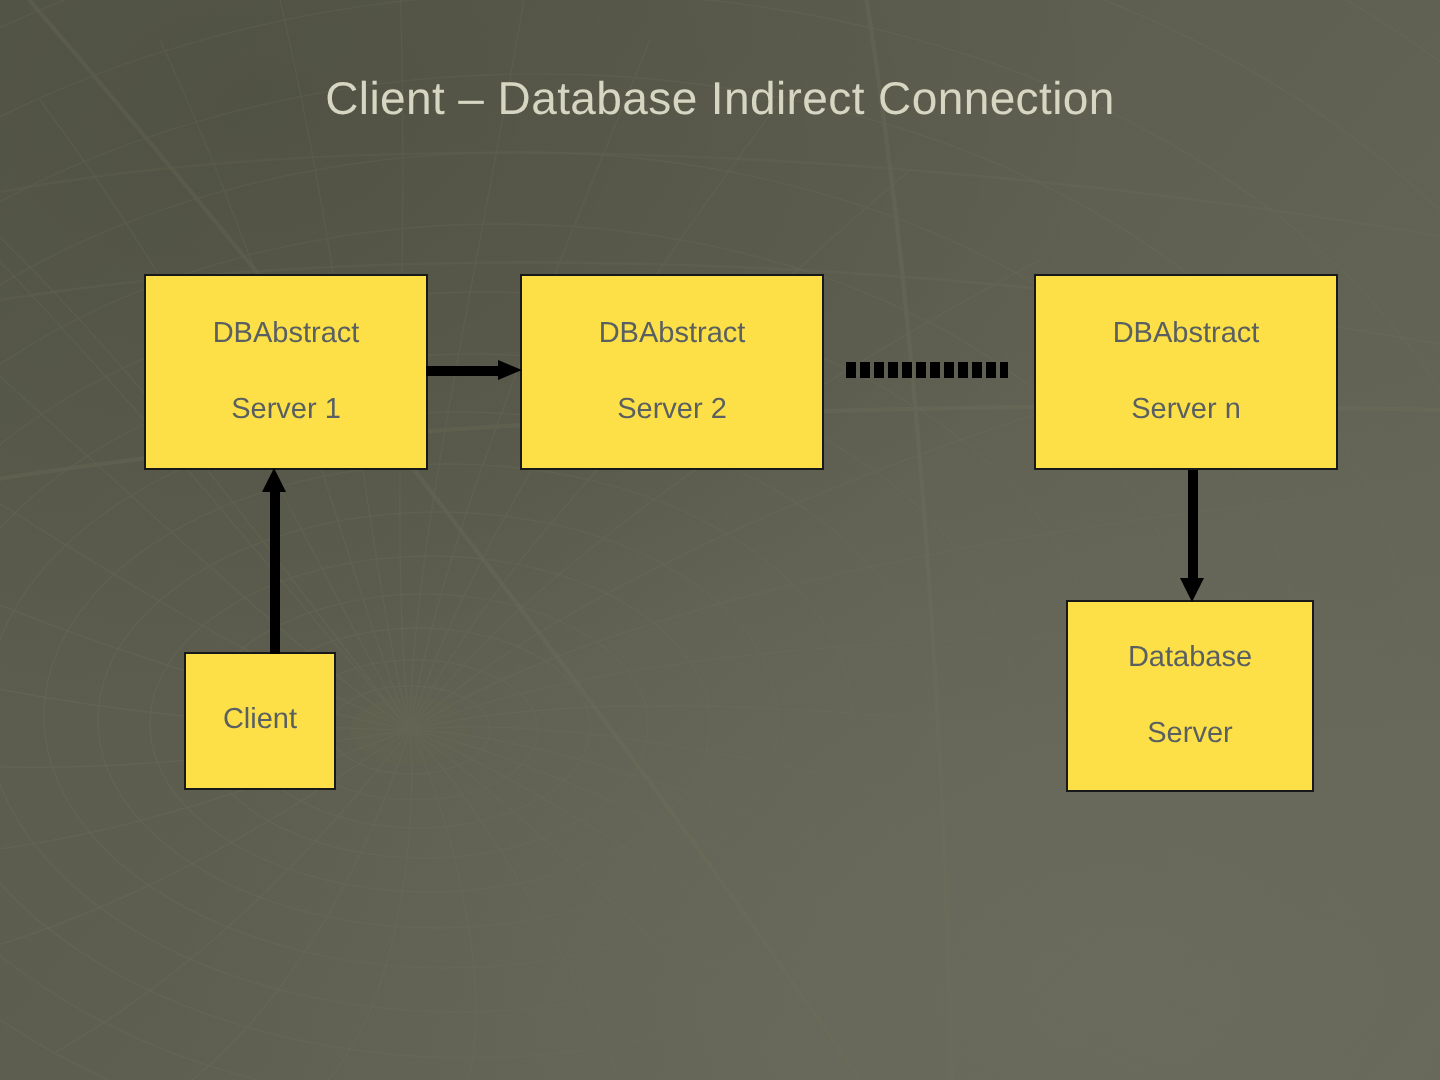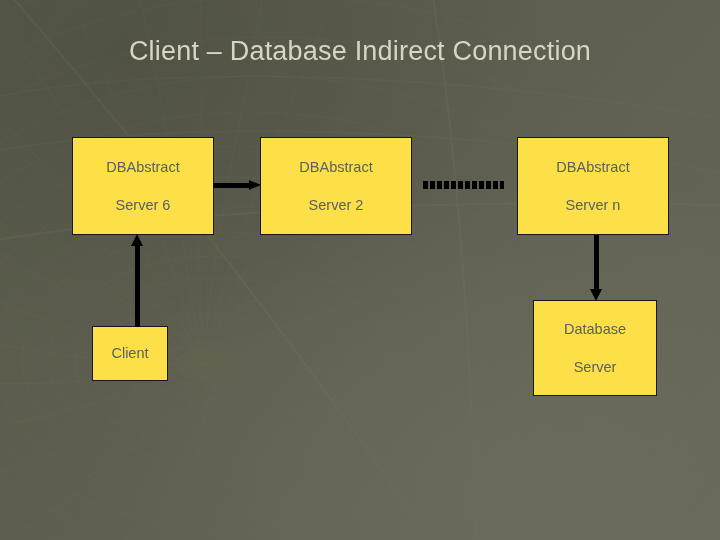--- a/index.html
+++ b/index.html
@@ -36,21 +36,21 @@
     pointer-events: none;
   }
 
   
   .title {
     position: absolute;
     left: 0;
     top: 36px;
     width: 720px;
     text-align: center;
-    font-size: 27px;
+    font-size: 23px;
     letter-spacing: 0.2px;
     color: #d6d6c2;
     white-space: nowrap;
   }
 
   
   .node {
     position: absolute;
     box-sizing: border-box;
     background: #fde047;
@@ -62,21 +62,21 @@
     align-items: center;
     justify-content: center;
     text-align: center;
   }
   .node .l1 { line-height: 1; }
   .node .l2 { line-height: 1; margin-top: 24px; }
 
   #box-server1 { left: 72px;  top: 137px; width: 142px; height: 98px; }
   #box-server2 { left: 260px; top: 137px; width: 152px; height: 98px; }
   #box-servern { left: 517px; top: 137px; width: 152px; height: 98px; }
-  #box-client   { left: 92px;  top: 326px; width: 76px;  height: 55px; }
+  #box-client   { left: 92px;  top: 326px; width: 76px;  height: 69px; }
   #box-database { left: 533px; top: 300px; width: 124px; height: 96px; }
 
   #box-client .l1 { margin-top: 0; }
   #box-database .l2 { }
 
   
   .conn { position: absolute; }
 
   
   #arrow-s1-s2 { left: 213px; top: 180px; width: 48px; height: 11px; }
@@ -214,21 +214,21 @@
       </g>
     </g>
   </svg>
 
   <div class="bg-vig"></div>
 
   <div class="title">Client – Database Indirect Connection</div>
 
   <div class="node" id="box-server1">
     <span class="l1">DBAbstract</span>
-    <span class="l2">Server 6</span>
+    <span class="l2">Server 1</span>
   </div>
 
   <div class="node" id="box-server2">
     <span class="l1">DBAbstract</span>
     <span class="l2">Server 2</span>
   </div>
 
   <div class="node" id="box-servern">
     <span class="l1">DBAbstract</span>
     <span class="l2">Server n</span>

